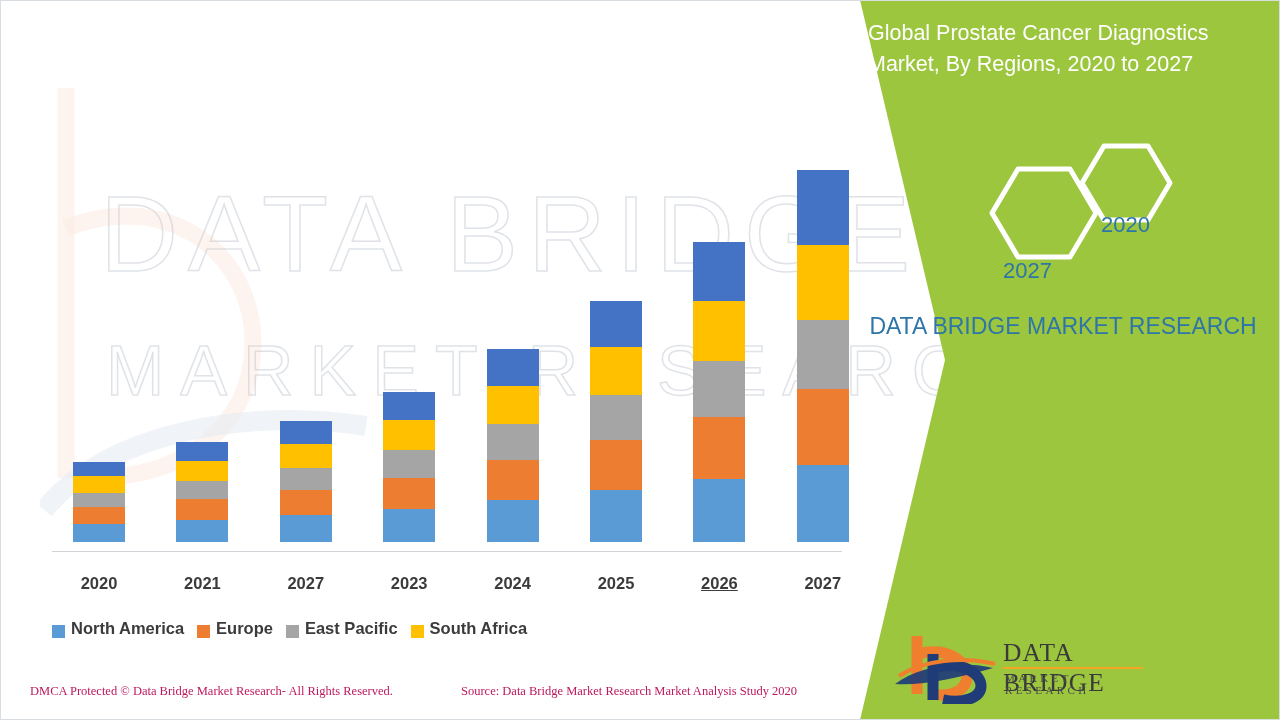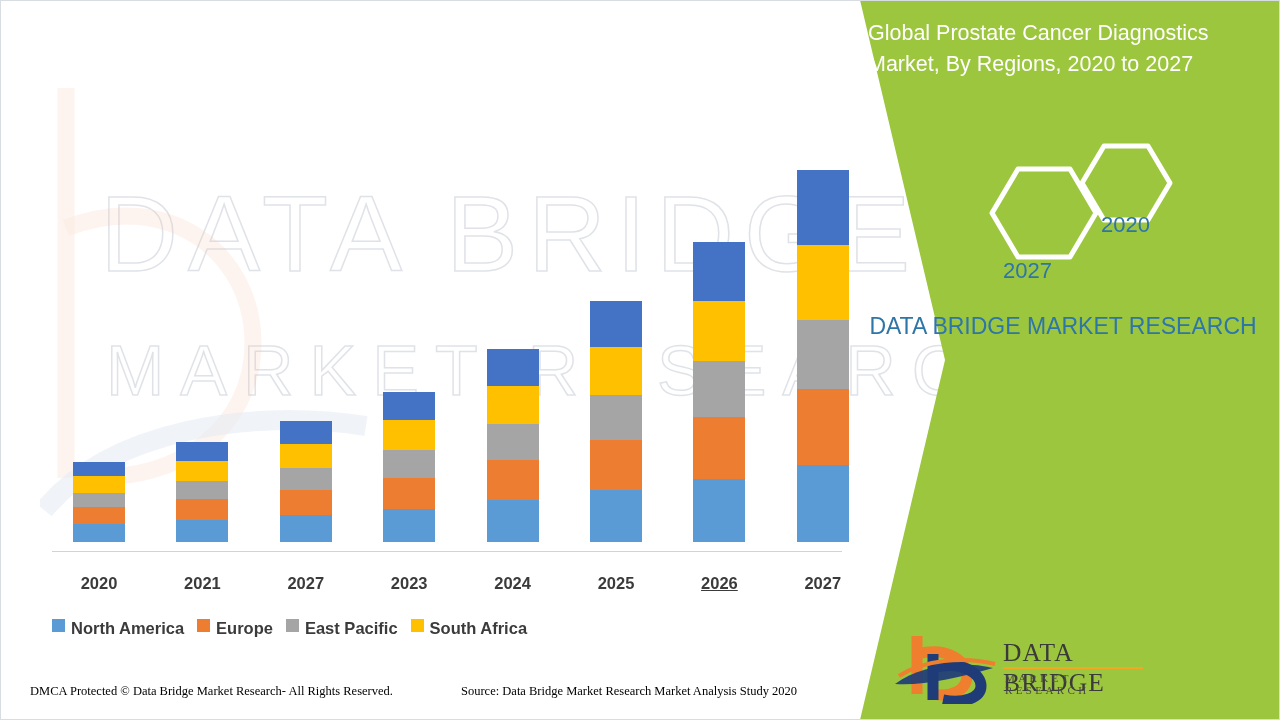--- a/index.html
+++ b/index.html
@@ -36,27 +36,27 @@
   .bar-group{position:absolute;bottom:9px;width:52px;display:flex;flex-direction:column-reverse;}
   .seg{width:100%;display:block;}
 
   .xlabels{position:absolute;left:52px;top:574px;width:790px;height:24px;}
   .xlab{position:absolute;width:80px;text-align:center;font-size:16.5px;font-weight:bold;
         color:#3b3b3b;font-family:"Liberation Sans",sans-serif;}
 
   
   .legend{position:absolute;left:52px;top:616px;width:790px;height:24px;
           display:flex;align-items:center;gap:13px;}
-  .lg{display:flex;align-items:flex-start;gap:6px;}
+  .lg{display:flex;align-items:flex-end;gap:6px;}
   .lg-sw{width:13px;height:13px;display:block;}
   .lg-tx{font-size:16.5px;font-weight:bold;color:#3b3b3b;white-space:nowrap;
          font-family:"Liberation Sans",sans-serif;}
 
   
-  .foot{position:absolute;top:684px;font-size:12.5px;color:#000000;
+  .foot{position:absolute;top:684px;font-size:12.5px;color:#be185d;
         font-family:"Liberation Serif",serif;white-space:nowrap;}
   .foot-left{left:30px;}
   .foot-right{left:461px;}
 
   
   #green{position:absolute;right:0;top:0;width:440px;height:720px;
          background:#9DC63F;
          clip-path:polygon(100% 0, 100% 100%, 20px 100%, 105px 360px, 20px 0);}
   .gp-title{position:absolute;right:22px;top:18px;width:390px;text-align:left;
             color:#ffffff;font-size:21.5px;line-height:1.44;font-weight:400;

